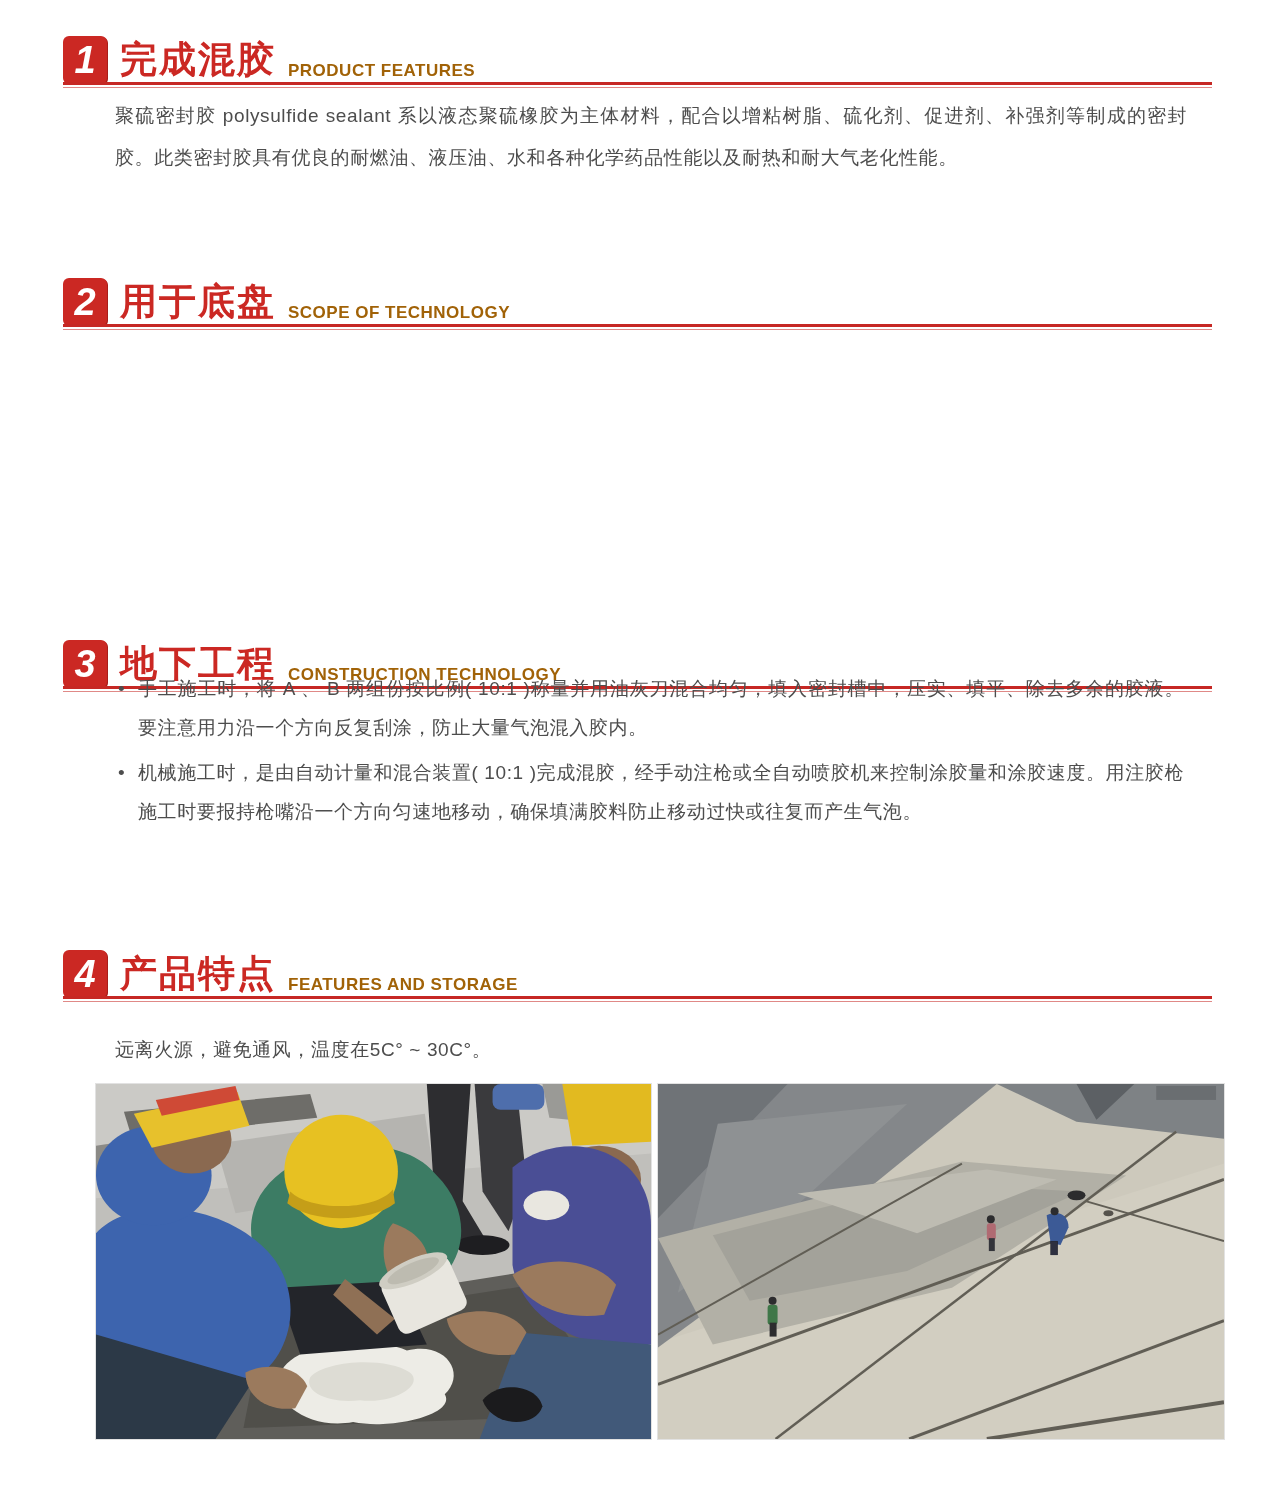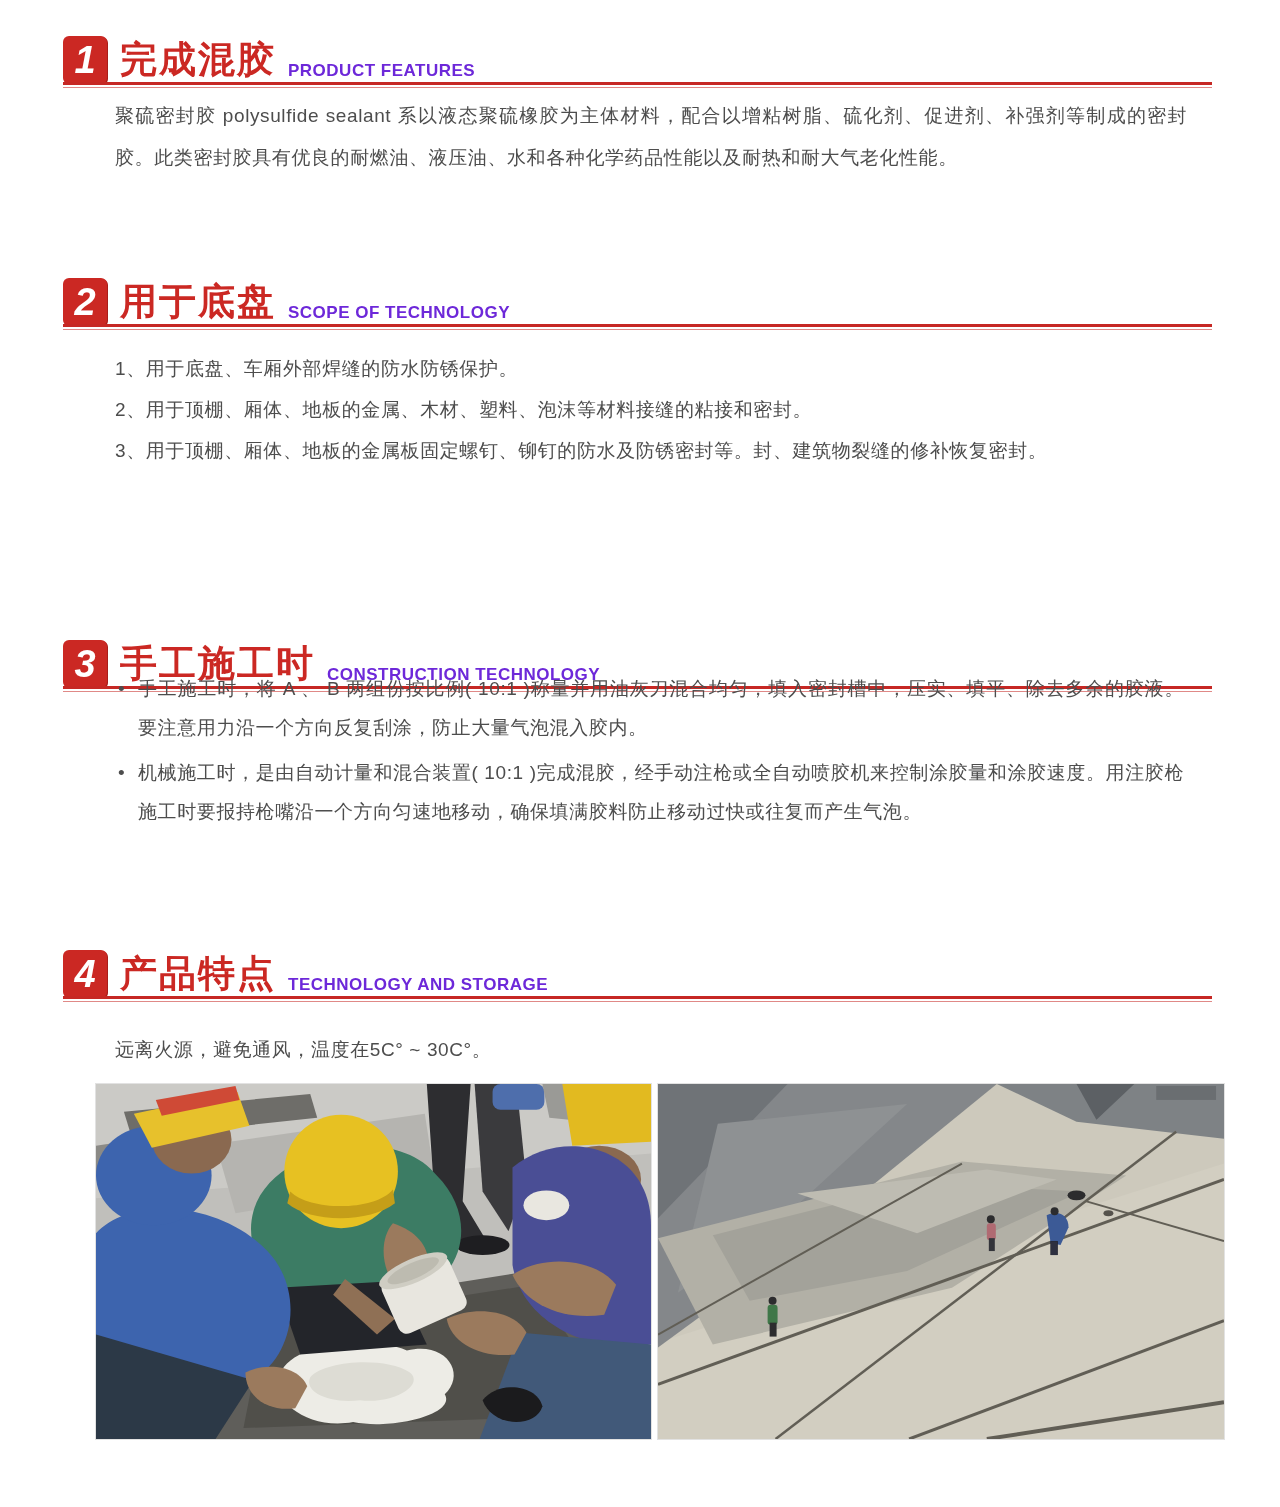--- a/index.html
+++ b/index.html
@@ -13,21 +13,21 @@
     width:44px; height:48px; background:#cb2823; border-radius:6px;
     display:flex; align-items:center; justify-content:center;
     color:#ffffff; font-size:38px; font-weight:bold; font-style:italic;
     box-shadow:1px 1px 0 #a81d19; flex:0 0 auto;
   }
   .title-zh {
     color:#cb2823; font-size:37px; font-weight:bold; letter-spacing:2px;
     margin-left:13px; line-height:48px; white-space:nowrap;
   }
   .title-en {
-    color:#6d28d9; font-size:17px; font-weight:bold; letter-spacing:0.5px;
+    color:#a16207; font-size:17px; font-weight:bold; letter-spacing:0.5px;
     margin-left:12px; padding-bottom:3px; white-space:nowrap;
   }
   .rule {
     position:absolute; left:0; right:0; bottom:-4px; height:6px;
     border-top:3px solid #c62824; border-bottom:1px solid rgba(198,40,36,0.55);
   }
 
   
   .body-text {
     position:absolute; left:115px; width:1072px;
@@ -71,51 +71,46 @@
     <div class="hdr-row">
       <div class="num-box">
           <span>2</span>
         </div>
       <span class="title-zh">用于底盘</span>
       <span class="title-en">SCOPE OF TECHNOLOGY</span>
       <div class="rule"></div>
     </div>
   </div>
   <div class="body-text" style="top:326px">
-    <ul class="app-list">
-      <li>1、用于底盘、车厢外部焊缝的防水防锈保护。</li>
-      <li>2、用于顶棚、厢体、地板的金属、木材、塑料、泡沫等材料接缝的粘接和密封。</li>
-      <li>3、用于顶棚、厢体、地板的金属板固定螺钉、铆钉的防水及防锈密封等。封、建筑物裂缝的修补恢复密封。</li>
-    </ul>
   </div>
 
   <div class="sec-header" style="top:640px">
     <div class="hdr-row">
       <div class="num-box">
           <span>3</span>
         </div>
-      <span class="title-zh">手工施工时</span>
+      <span class="title-zh">地下工程</span>
       <span class="title-en">CONSTRUCTION TECHNOLOGY</span>
       <div class="rule"></div>
     </div>
   </div>
   <div class="body-text" style="top:660px; left:118px; width:1066px">
     <ul class="dot-list">
       <li>手工施工时，将 A 、 B 两组份按比例( 10:1 )称量并用油灰刀混合均匀，填入密封槽中，压实、填平、除去多余的胶液。要注意用力沿一个方向反复刮涂，防止大量气泡混入胶内。</li>
       <li>机械施工时，是由自动计量和混合装置( 10:1 )完成混胶，经手动注枪或全自动喷胶机来控制涂胶量和涂胶速度。用注胶枪施工时要报持枪嘴沿一个方向匀速地移动，确保填满胶料防止移动过快或往复而产生气泡。</li>
     </ul>
   </div>
 
   <div class="sec-header" style="top:950px">
     <div class="hdr-row">
       <div class="num-box">
           <span>4</span>
         </div>
       <span class="title-zh">产品特点</span>
-      <span class="title-en">TECHNOLOGY AND STORAGE</span>
+      <span class="title-en">FEATURES AND STORAGE</span>
       <div class="rule"></div>
     </div>
   </div>
   <p class="body-text" style="top:1020px">远离火源，避免通风，温度在5C° ~ 30C°。</p>
 
   <div class="photo photo-left">
     <svg viewBox="0 0 557 357" preserveAspectRatio="none">
 
       <rect width="557" height="357" fill="#c0bfbb"></rect>
       <polygon points="0,0 557,0 557,70 0,115" fill="#cbcac6"></polygon>

